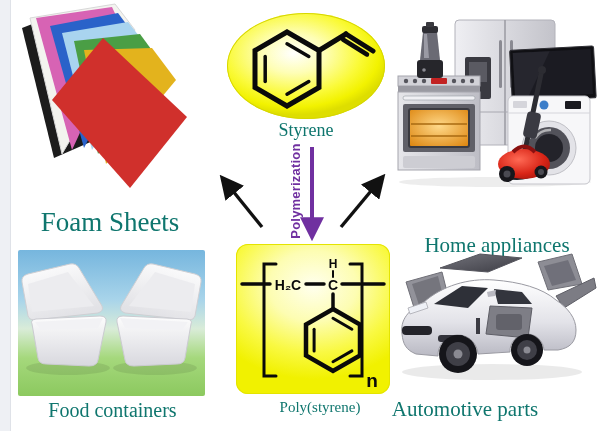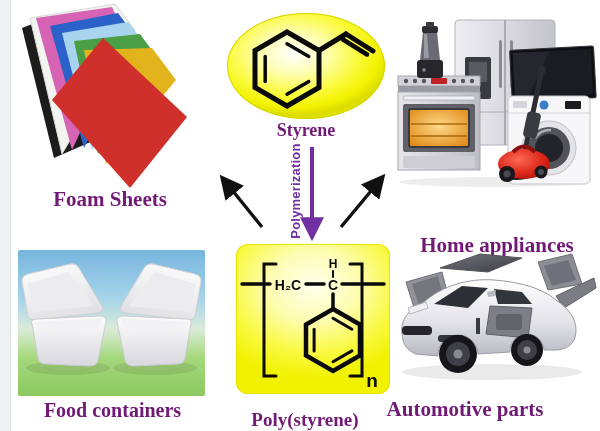--- a/index.html
+++ b/index.html
@@ -1,26 +1,26 @@
 <!DOCTYPE html>
 <html><head>
 <meta charset="utf-8">
 <style>
   html,body{margin:0;padding:0;background:#ffffff;}
   #stage{position:relative;width:600px;height:431px;background:#ffffff;overflow:hidden;
          font-family:"Liberation Serif",serif;}
   .left-strip{position:absolute;left:0;top:0;width:10px;height:431px;background:#eef0f4;
               border-right:1px solid #dfe2e8;}
-  .label{position:absolute;text-align:center;font-weight:bold;color:#701a75;
+  .label{position:absolute;text-align:center;font-weight:normal;color:#0f766e;
          font-family:"Liberation Serif",serif;line-height:1.1;}
-  .lbl-foam{left:30px;top:188px;width:160px;font-size:21px;}
+  .lbl-foam{left:30px;top:208px;width:160px;font-size:27px;}
   .lbl-styrene{left:246px;top:121px;width:120px;font-size:18px;}
   .lbl-home{left:397px;top:190px;width:200px;font-size:21px;margin-top:44px;}
   .lbl-food{left:20px;top:399px;width:185px;font-size:20px;}
-  .lbl-poly{left:228px;top:399px;width:154px;font-size:19px;margin-top:11px;}
+  .lbl-poly{left:243px;top:399px;width:154px;font-size:15px;}
   .lbl-auto{left:365px;top:398px;width:200px;font-size:21px;}
   .styrene-oval{position:absolute;left:227px;top:13px;width:158px;height:106px;border-radius:50%;
        background:radial-gradient(ellipse 62% 58% at 42% 38%, #ffffff 0%, #fefeb6 32%, #fafa38 68%, #f2f200 88%, #dede00 100%);
        box-shadow:0 0 0 1px #d6d600 inset;}
   .poly-box{position:absolute;left:236px;top:244px;width:154px;height:150px;border-radius:12px;
        background:radial-gradient(ellipse 75% 62% at 50% 28%, #ffffee 0%, #fdfdb2 38%, #f9f942 72%, #f1f100 100%);
        box-shadow:0 0 0 1px #e4e400 inset;}
   .polymerization-text{position:absolute;left:248px;top:183px;width:96px;height:16px;
        transform:rotate(-90deg);text-align:center;font-family:"Liberation Sans",sans-serif;
        font-weight:bold;font-size:13px;color:#7030a0;letter-spacing:0.2px;}

